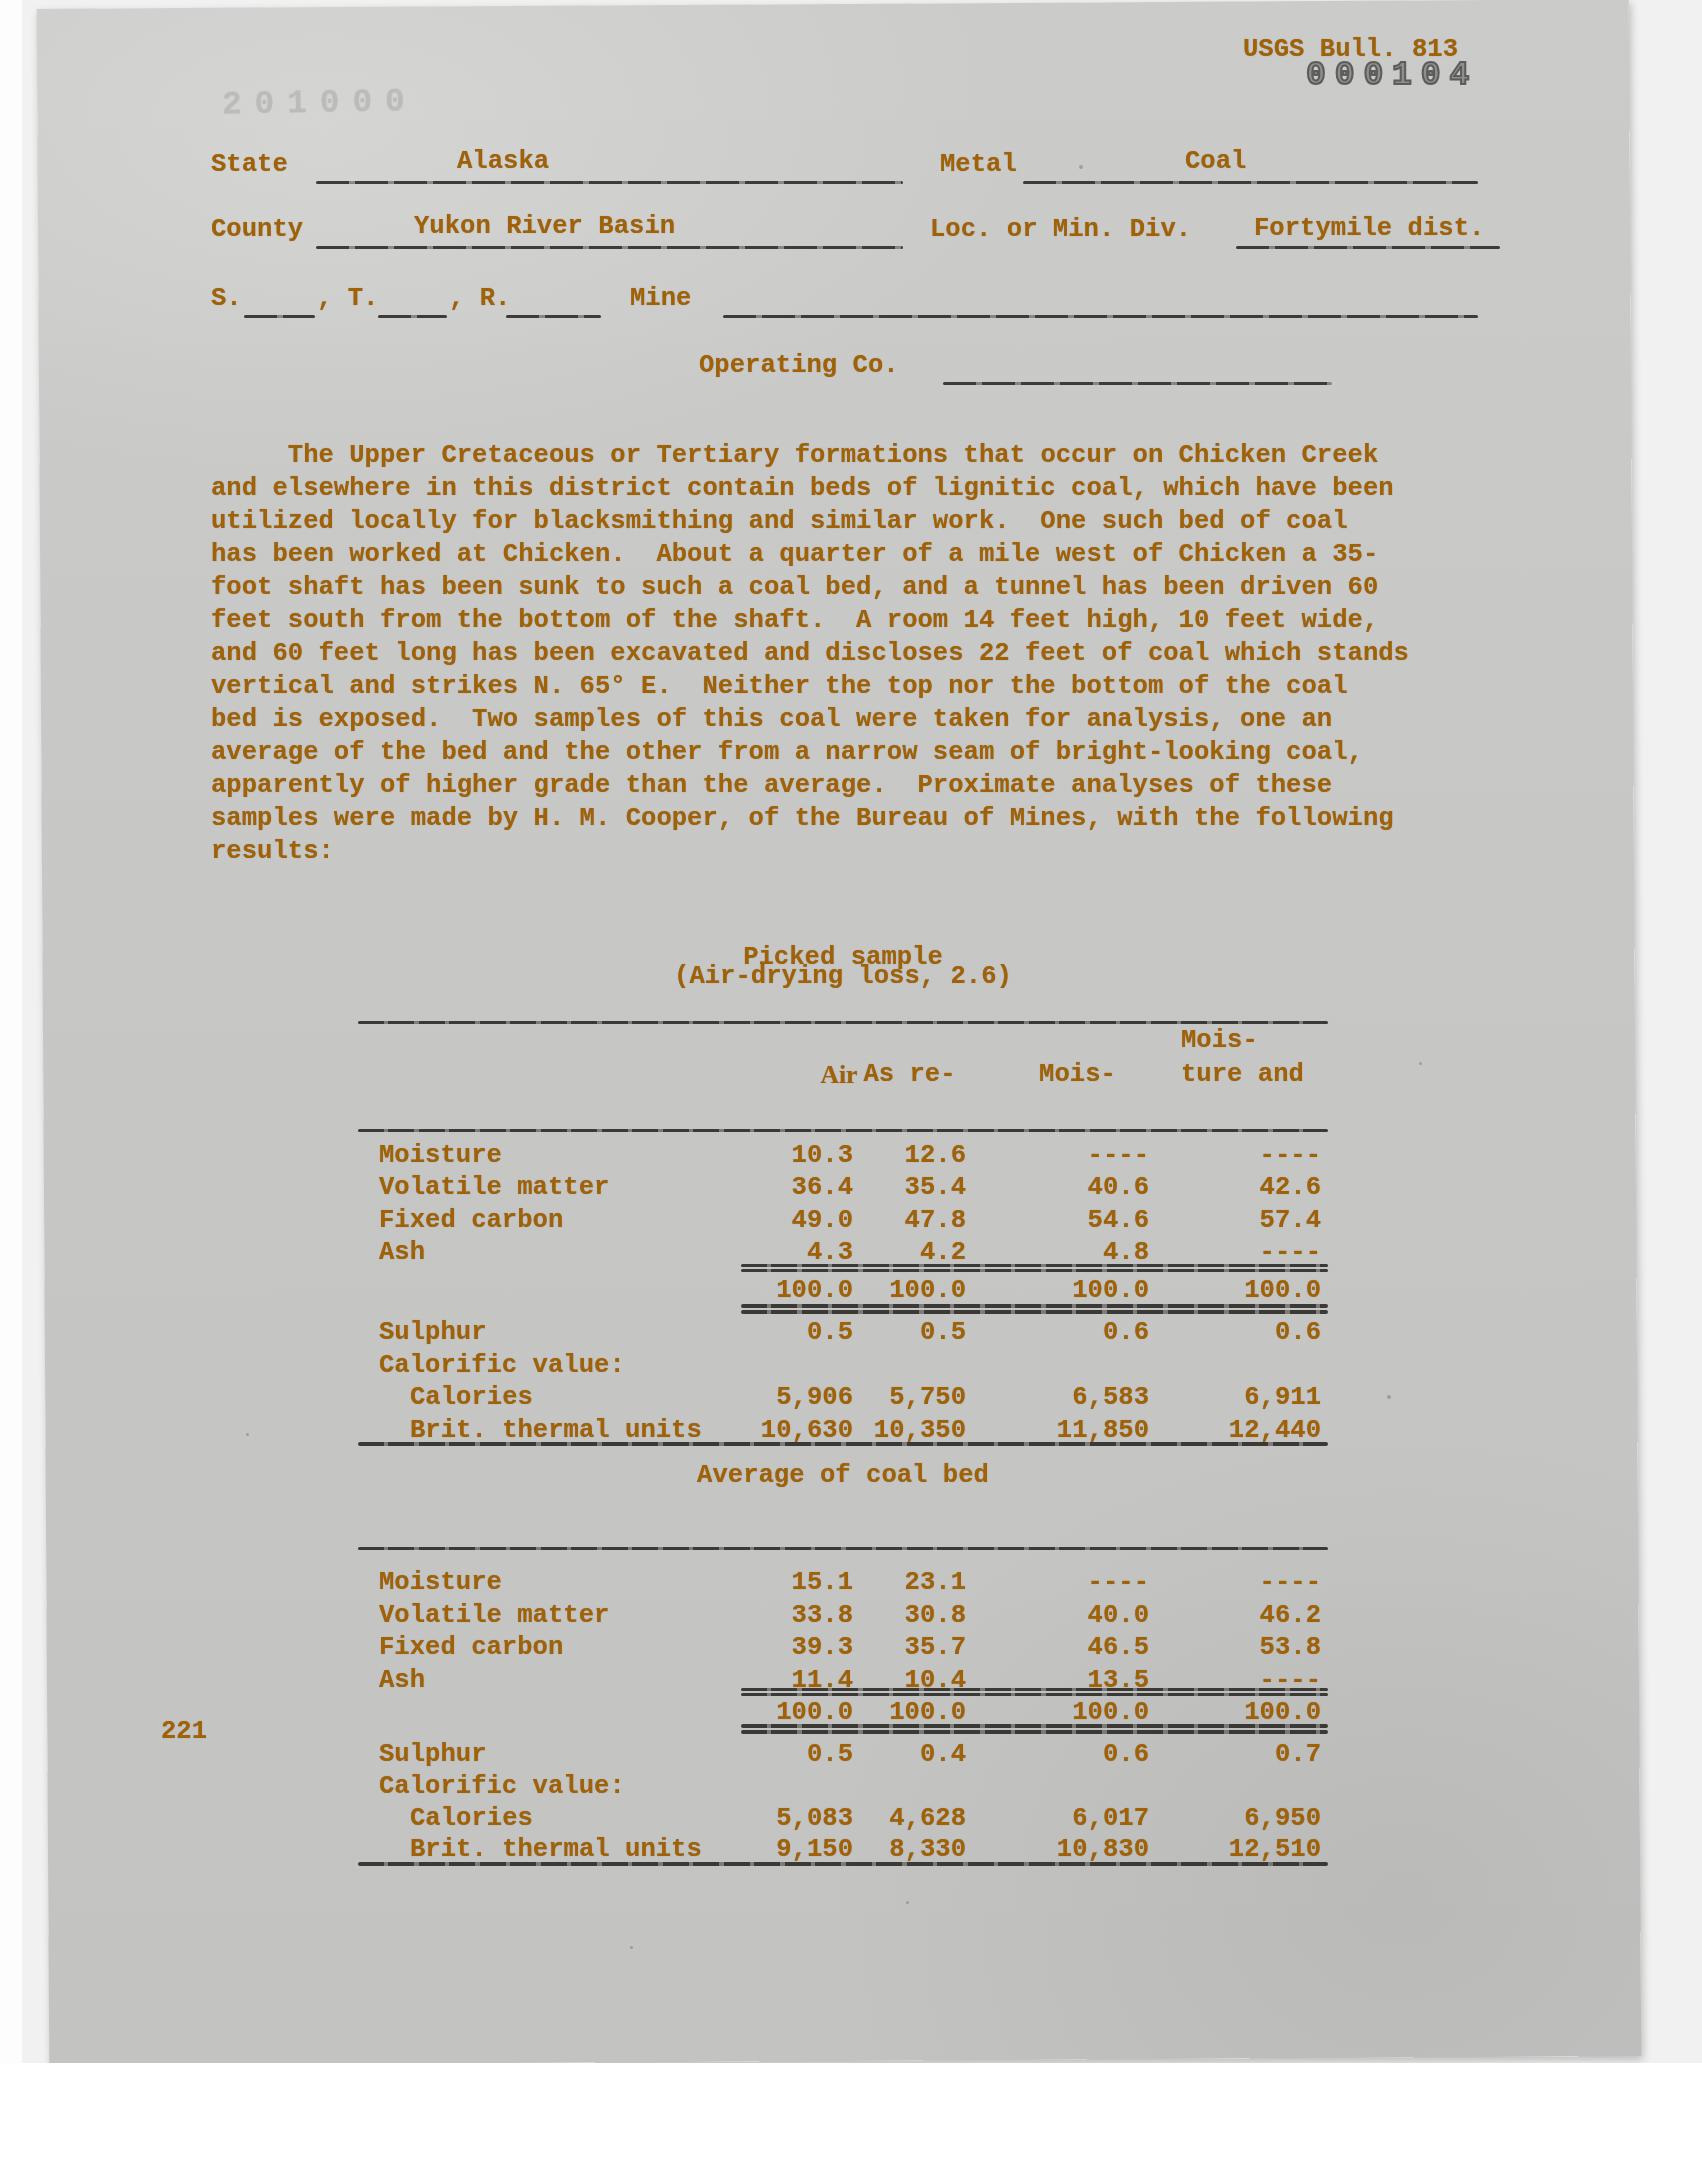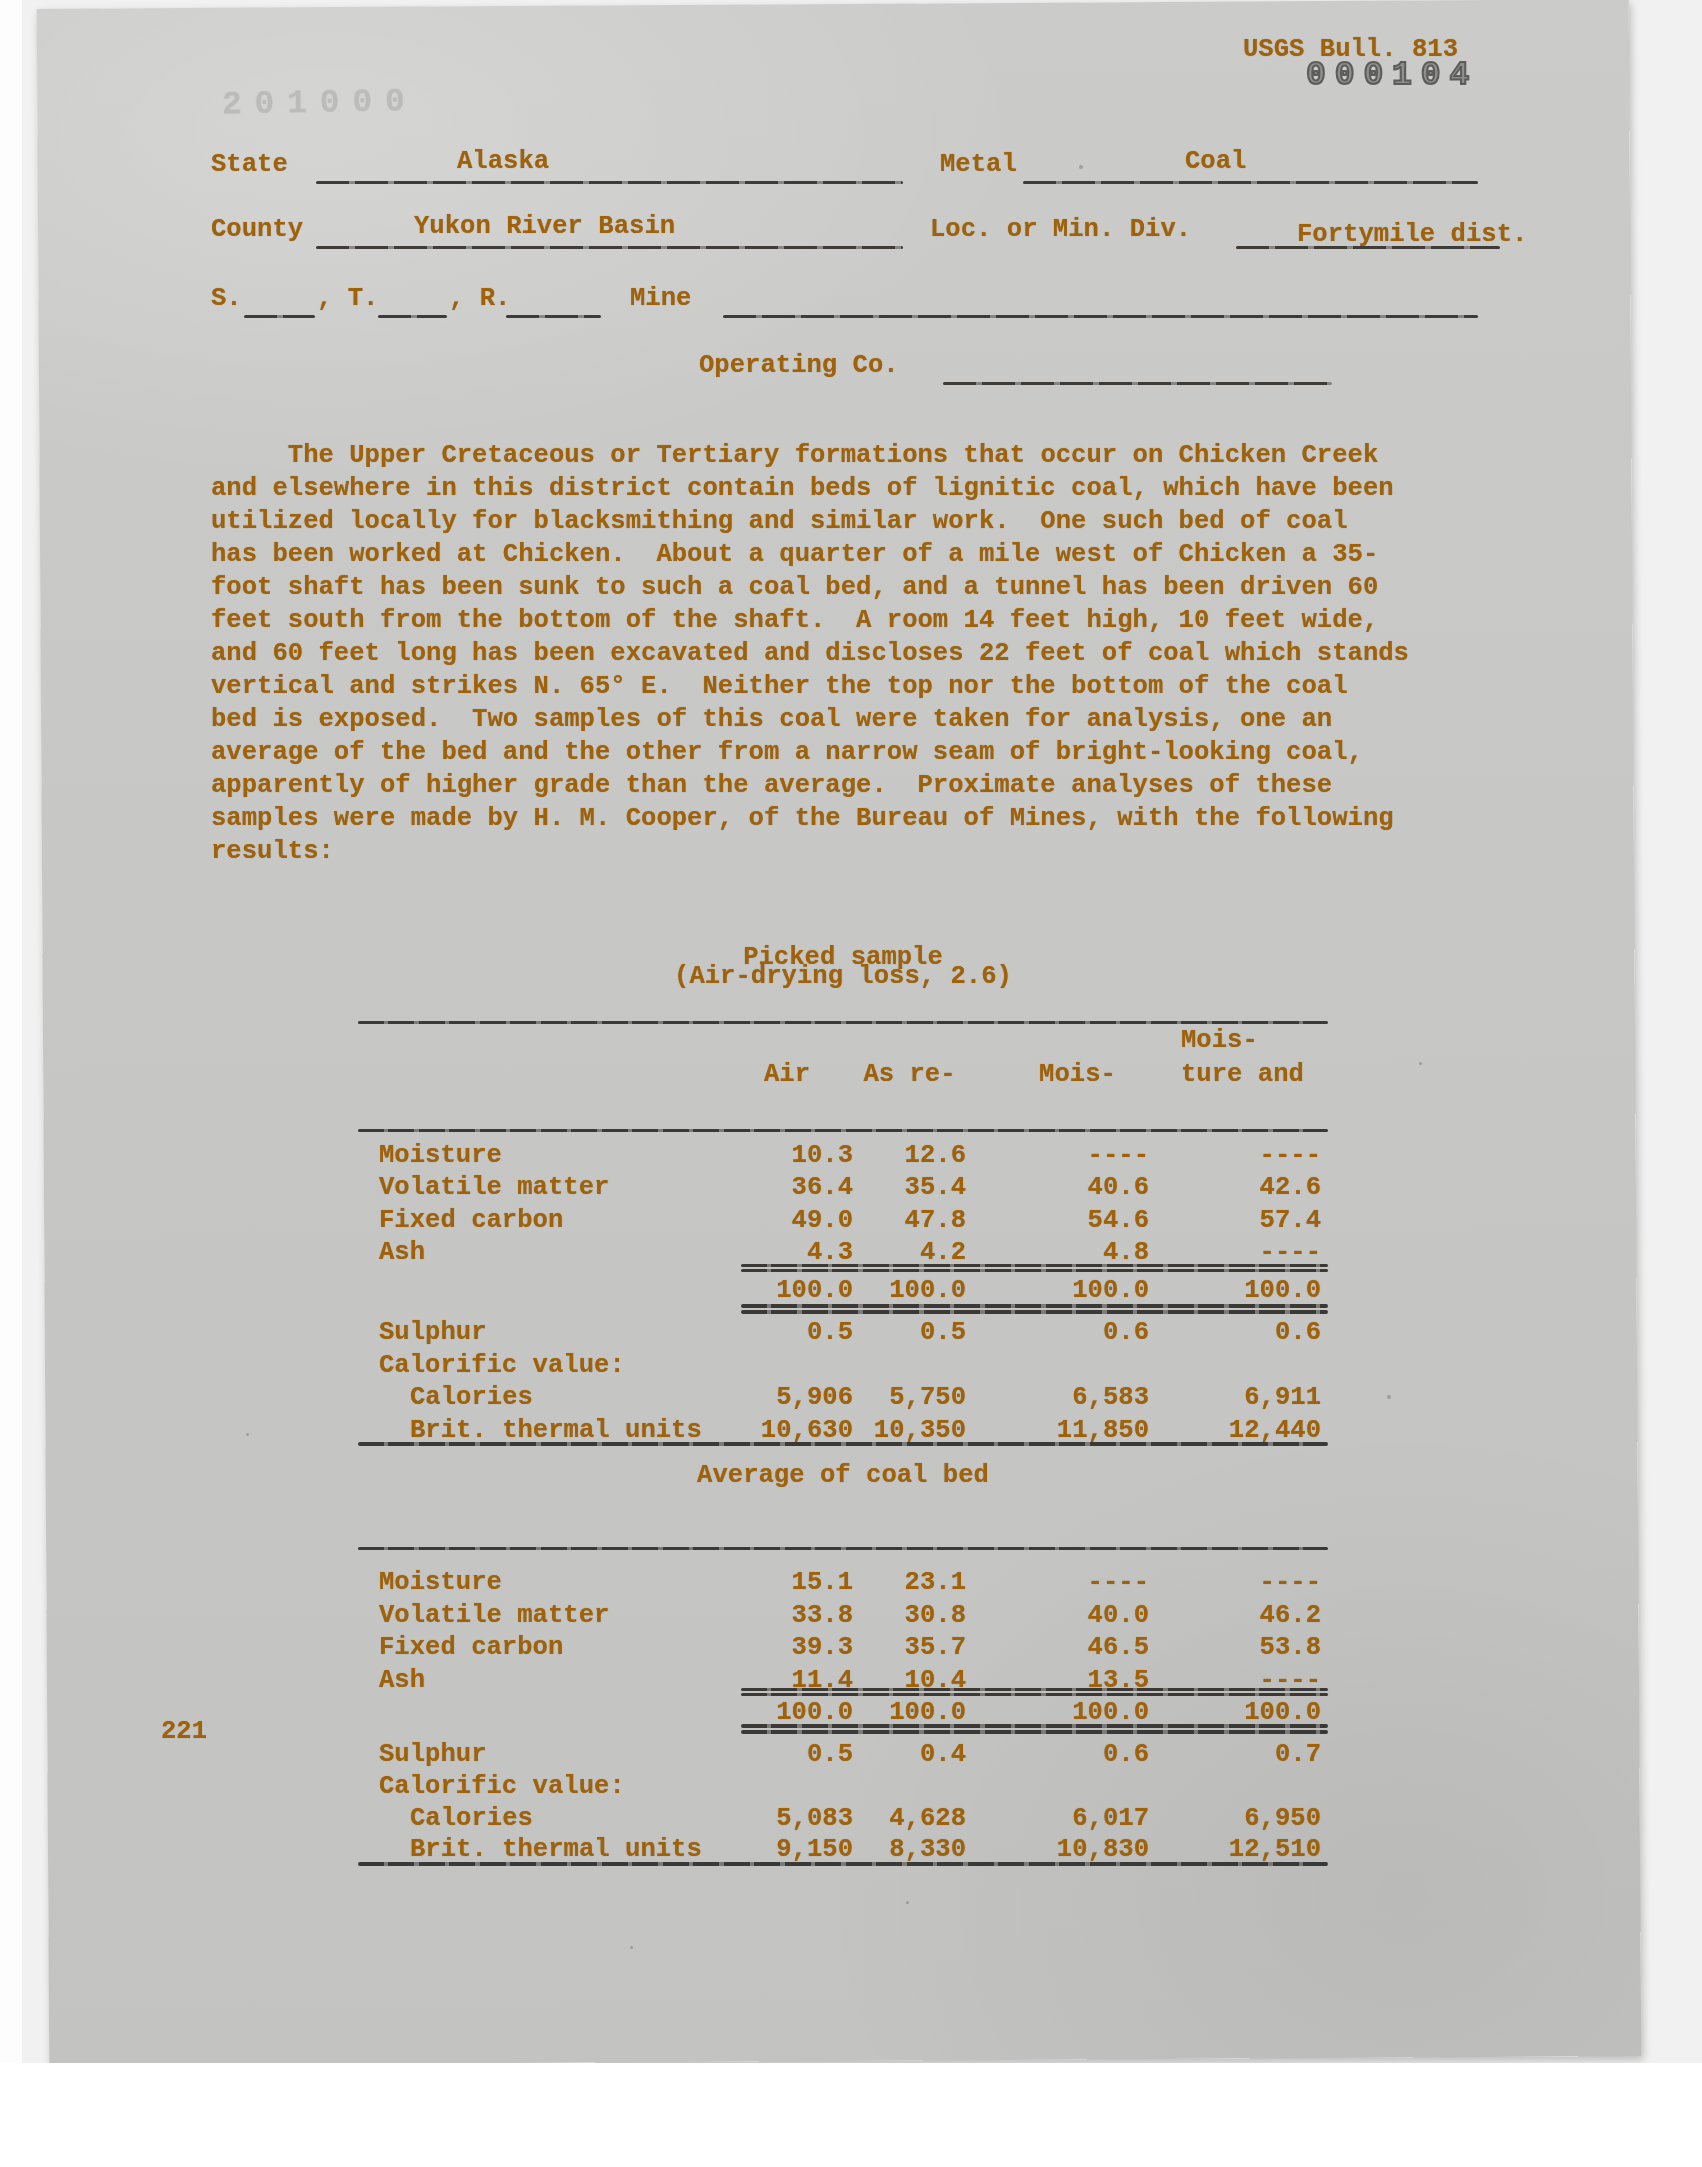--- a/index.html
+++ b/index.html
@@ -23,21 +23,21 @@
   .rule{position:absolute;height:3.4px;border-radius:2px;
         background-image:repeating-linear-gradient(90deg,rgba(52,50,46,.95) 0 25.6px,rgba(52,50,46,.5) 25.6px 30.5px);}
   .rule.thick{height:4.4px;}
   .trow{position:absolute;left:0;width:1702px;height:31.5px;margin-left:21px;}
   .tlab{left:358px;top:0;}
   .tlab.ind{left:389px;}
   .tval{top:0;text-align:right;}
   .c1{left:724px;width:108px;} .c2{left:832px;width:113px;}
   .c3{left:985px;width:143px;} .c4{left:1157px;width:143px;}
   .hc{top:0;text-align:center;}
-  .h1{left:712px;width:108px;} .h2{left:832px;width:113px;} .h3{left:985px;width:143px;}
+  .h1{left:764px;width:108px;font-family:Liberation Serif, serif;} .h2{left:832px;width:113px;} .h3{left:985px;width:143px;}
   .h4{left:1160px;width:148px;text-align:left;}
   .center{text-align:center;}
   .stamp{font-size:33px;letter-spacing:8.9px;font-weight:bold;
          color:rgba(80,80,78,.85);-webkit-text-fill-color:transparent;
          -webkit-text-stroke:2px rgba(72,72,70,.8);}
   .ghost{font-size:33px;letter-spacing:12.8px;font-weight:bold;color:#7e7e7c;
          opacity:.28;filter:blur(0.5px);transform:rotate(-1deg);}
   .speck{position:absolute;border-radius:50%;background:#77756f;opacity:.5;}
 </style>
 </head>
@@ -60,21 +60,21 @@
     <div class="uline" style="left:1023px;top:181px;width:455px;"></div>
     <span class="abs tw" style="left:1185px;top:147px;">Coal</span>
   </div>
 
   <div>
     <span class="abs tw" style="left:211px;top:215px;">County</span>
     <div class="uline" style="left:316px;top:246px;width:587px;"></div>
     <span class="abs tw" style="left:414px;top:212px;">Yukon River Basin</span>
     <span class="abs tw" style="left:930px;top:215px;">Loc. or Min. Div.</span>
     <div class="uline" style="left:1236px;top:246px;width:264px;"></div>
-    <span class="abs tw" style="left:1254px;top:220px;margin-left:43px;">Fortymile dist.</span>
+    <span class="abs tw" style="left:1254px;top:214px;">Fortymile dist.</span>
   </div>
 
   <div>
     <span class="abs tw" style="left:211px;top:284px;">S.</span>
     <div class="uline" style="left:244px;top:315px;width:71px;"></div>
     <span class="abs tw" style="left:317px;top:284px;">, T.</span>
     <div class="uline" style="left:378px;top:315px;width:69px;"></div>
     <span class="abs tw" style="left:449px;top:284px;">, R.</span>
     <div class="uline" style="left:506px;top:315px;width:95px;"></div>
     <span class="abs tw" style="left:630px;top:284px;">Mine</span>

